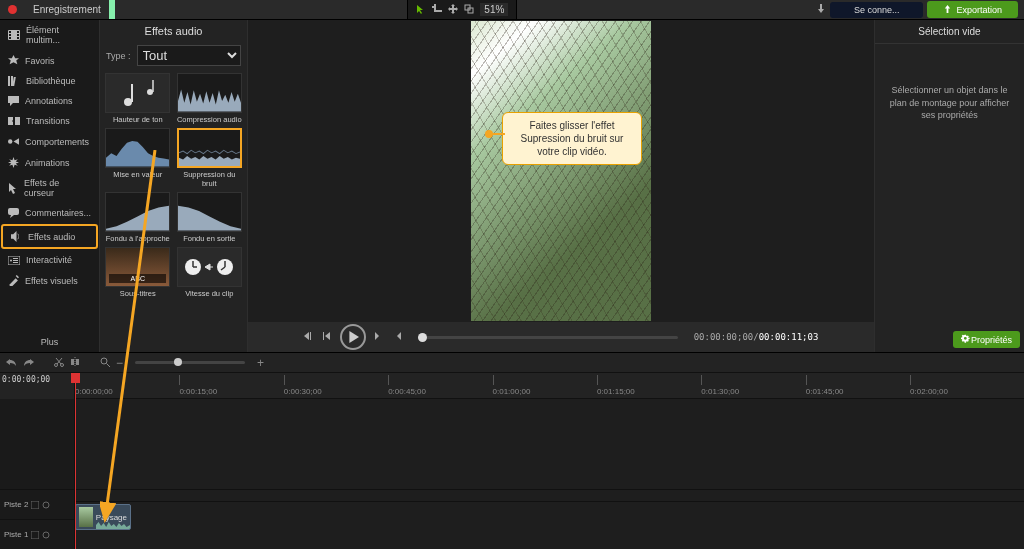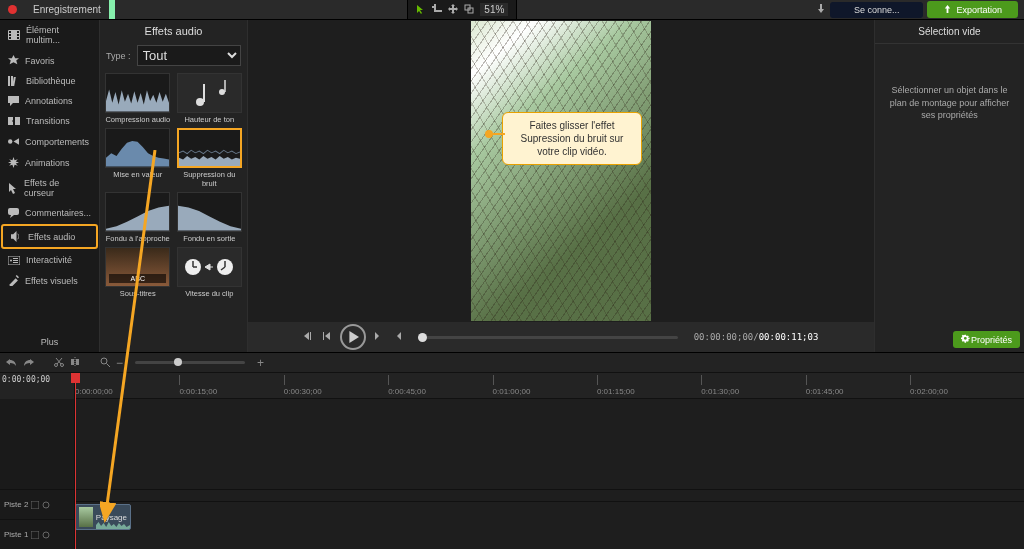--- a/index.html
+++ b/index.html
@@ -217,37 +217,37 @@
   </div>
 
   <div class="effects-panel">
     <div class="effects-header">Effets audio</div>
     <div class="effects-type-row">
       <span>Type :</span>
       <select><option>Tout</option></select>
     </div>
     <div class="effects-grid">
       <div class="effect-tile">
-          <div class="effect-thumb">
-            <div class="wave-fill">
-              <svg viewBox="0 0 60 30" preserveAspectRatio="none">
-                <path d="M0 30 L0 18 L3 5 L6 20 L9 8 L12 22 L15 6 L18 19 L21 10 L24 21 L27 7 L30 20 L33 9 L36 22 L39 6 L42 18 L45 11 L48 20 L51 8 L54 19 L57 10 L60 20 L60 30 Z" fill="#9ab"></path>
-              </svg>
-            </div>
-          </div>
-          <div class="effect-label">Compression audio</div>
-        </div>
-      <div class="effect-tile">
           <div class="effect-thumb" style="background:#2a2a2a"><svg width="65" height="40" viewBox="0 0 65 40">
               <circle cx="22" cy="28" r="4" fill="#ddd"></circle>
               <path d="M26 28 V10" stroke="#ddd" stroke-width="2"></path>
               <circle cx="44" cy="18" r="3" fill="#ddd"></circle>
               <path d="M47 18 V6" stroke="#ddd" stroke-width="1.5"></path>
             </svg></div>
           <div class="effect-label">Hauteur de ton</div>
+        </div>
+      <div class="effect-tile">
+          <div class="effect-thumb">
+            <div class="wave-fill">
+              <svg viewBox="0 0 60 30" preserveAspectRatio="none">
+                <path d="M0 30 L0 18 L3 5 L6 20 L9 8 L12 22 L15 6 L18 19 L21 10 L24 21 L27 7 L30 20 L33 9 L36 22 L39 6 L42 18 L45 11 L48 20 L51 8 L54 19 L57 10 L60 20 L60 30 Z" fill="#9ab"></path>
+              </svg>
+            </div>
+          </div>
+          <div class="effect-label">Compression audio</div>
         </div>
       <div class="effect-tile">
           <div class="effect-thumb">
             <div class="wave-fill">
               <svg viewBox="0 0 60 30" preserveAspectRatio="none">
                 <path d="M0 30 L0 20 L5 15 L10 18 L15 10 L20 3 L25 1 L30 2 L35 8 L40 15 L45 18 L50 20 L55 21 L60 22 L60 30 Z" fill="#6a8aac"></path>
               </svg>
             </div>
           </div>
           <div class="effect-label">Mise en valeur</div>

